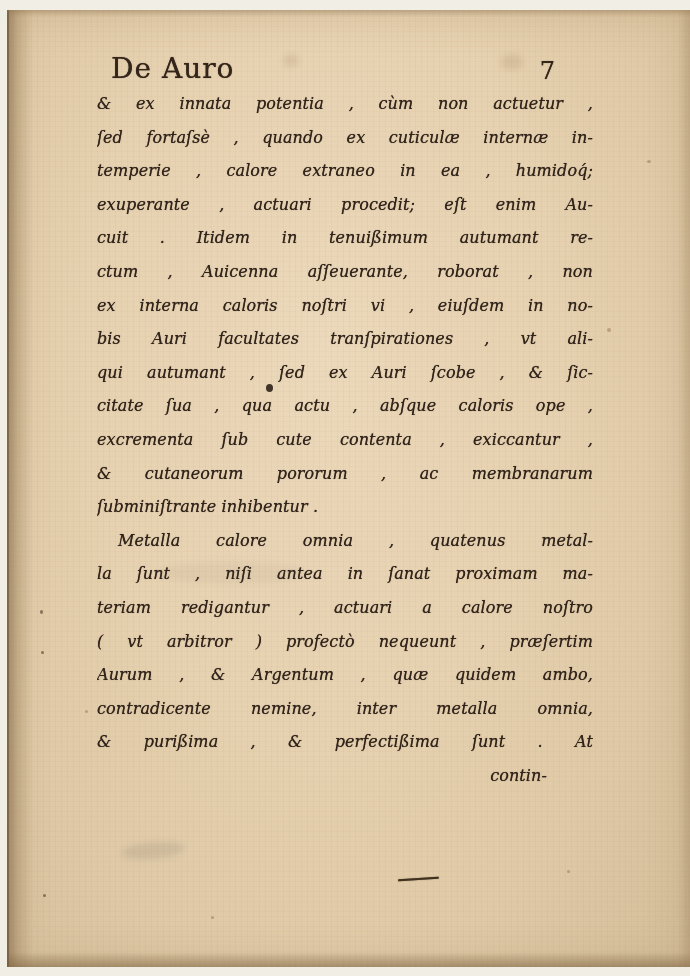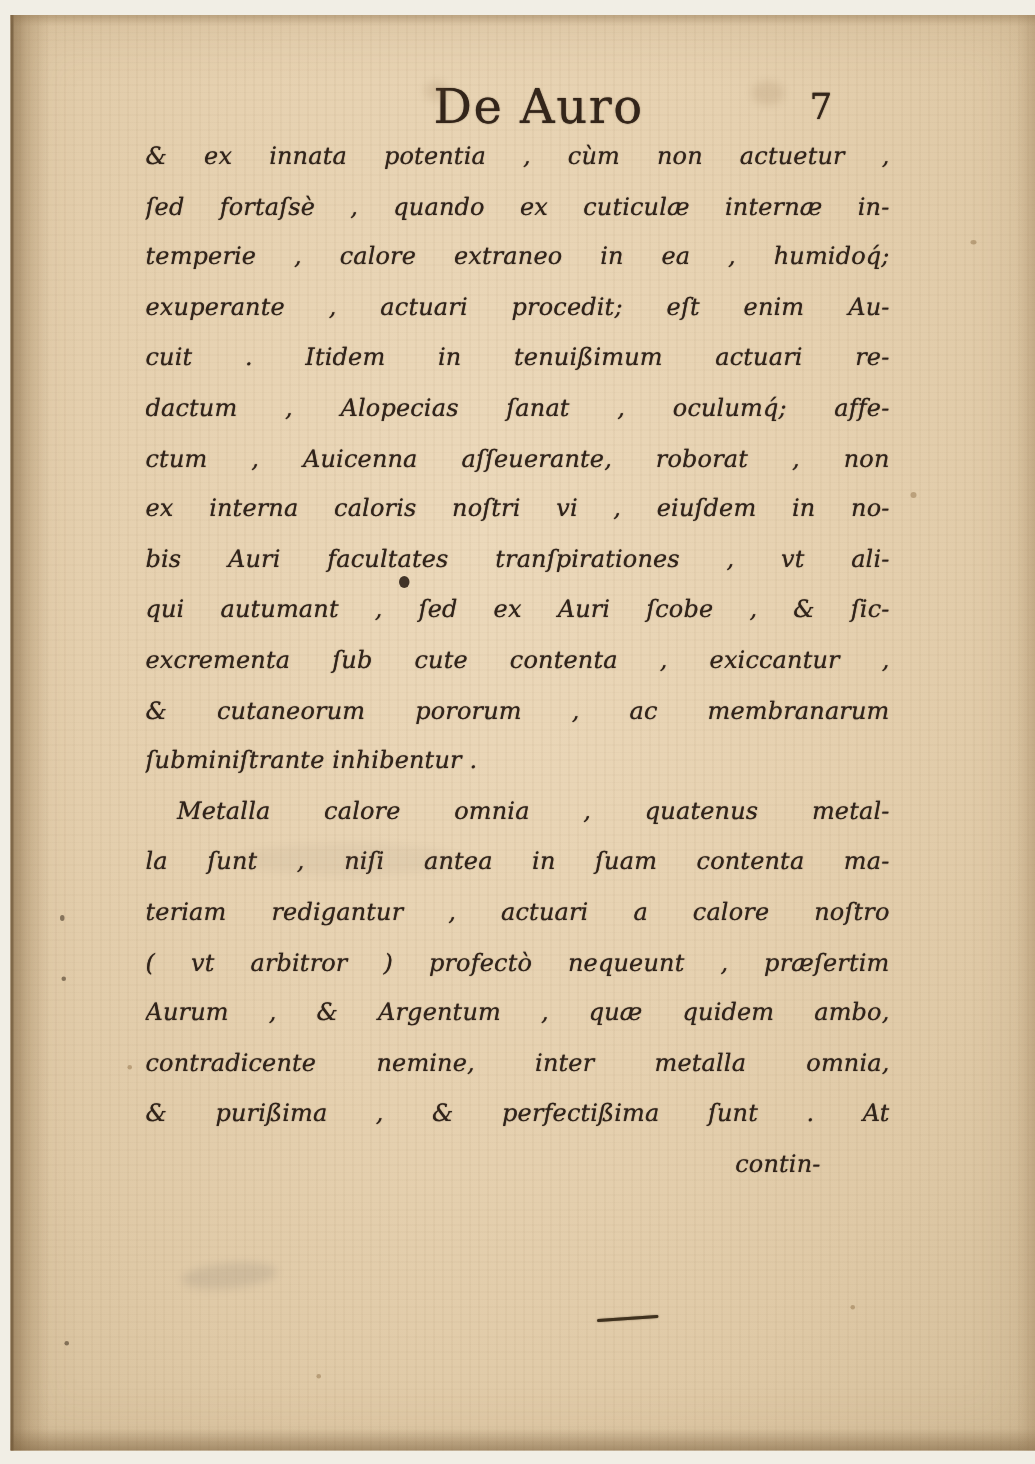--- a/index.html
+++ b/index.html
@@ -21,23 +21,23 @@
   .edge-line{position:absolute;left:0;top:0;bottom:0;width:2px;background:rgba(92,69,42,0.5);}
   .edge-top{position:absolute;left:0;top:0;right:0;height:7px;
     background:linear-gradient(180deg, rgba(138,110,74,0.38), rgba(138,110,74,0));}
   .edge-bottom{position:absolute;left:0;bottom:0;right:0;height:15px;
     background:linear-gradient(0deg, rgba(118,92,58,0.5), rgba(118,92,58,0));}
   .edge-right{position:absolute;right:0;top:0;bottom:0;width:12px;
     background:linear-gradient(270deg, rgba(146,118,82,0.28), rgba(146,118,82,0));}
 
   .header{position:absolute;left:90px;top:42px;width:496px;height:34px;color:#33251a;}
   .header-title{
-    position:absolute;left:0;right:0;text-align:center;
+    position:absolute;left:0;right:0;
     transform:translateX(14px);
-    font-size:32px;letter-spacing:1px;
+    font-size:28px;letter-spacing:1px;
     text-shadow:0 0 0.8px rgba(51,37,26,0.9);
   }
   .page-number{
     position:absolute;right:38px;top:5px;font-size:24px;
     text-shadow:0 0 0.8px rgba(51,37,26,0.9);
   }
 
   .textblock{
     position:absolute;left:90px;top:77px;width:496px;
     color:#30231a;
@@ -97,31 +97,31 @@
   <div class="header">
     <div class="header-title">De Auro</div>
     <div class="page-number">7</div>
   </div>
 
   <div class="textblock">
     <div class="line">&amp; ex innata potentia , cùm non actuetur ,</div>
     <div class="line">ſed fortaſsè , quando ex cuticulæ internæ in-</div>
     <div class="line">temperie , calore extraneo in ea , humidoq́;</div>
     <div class="line">exuperante , actuari procedit; eſt enim Au-</div>
-    <div class="line">cuit . Itidem in tenuißimum actuari re-</div>
-    <div class="line">dactum , Alopecias ſanat , oculumq́; affe-</div>
+    <div class="line">cuit . Itidem in tenuißimum autumant re-</div>
     <div class="line">ctum , Auicenna aſſeuerante, roborat , non</div>
     <div class="line">ex interna caloris noſtri vi , eiuſdem in no-</div>
     <div class="line">bis Auri facultates tranſpirationes , vt ali-</div>
     <div class="line">qui autumant , ſed ex Auri ſcobe , &amp; ſic-</div>
+    <div class="line">citate ſua , qua actu , abſque caloris ope ,</div>
     <div class="line">excrementa ſub cute contenta , exiccantur ,</div>
     <div class="line">&amp; cutaneorum pororum , ac membranarum</div>
     <div class="line flush">ſubminiſtrante inhibentur .</div>
     <div class="line indent">Metalla calore omnia , quatenus metal-</div>
-    <div class="line">la ſunt , niſi antea in ſuam contenta ma-</div>
+    <div class="line">la ſunt , niſi antea in ſanat proximam ma-</div>
     <div class="line">teriam redigantur , actuari a calore noſtro</div>
     <div class="line">( vt arbitror ) profectò nequeunt , præſertim</div>
     <div class="line">Aurum , &amp; Argentum , quæ quidem ambo,</div>
     <div class="line">contradicente nemine, inter metalla omnia,</div>
     <div class="line">&amp; purißima , &amp; perfectißima ſunt .   At</div>
     <div class="catchword-row">contin-</div>
   </div>
 
   <div class="ink-rule"></div>
   <div class="ink-blot"></div>

